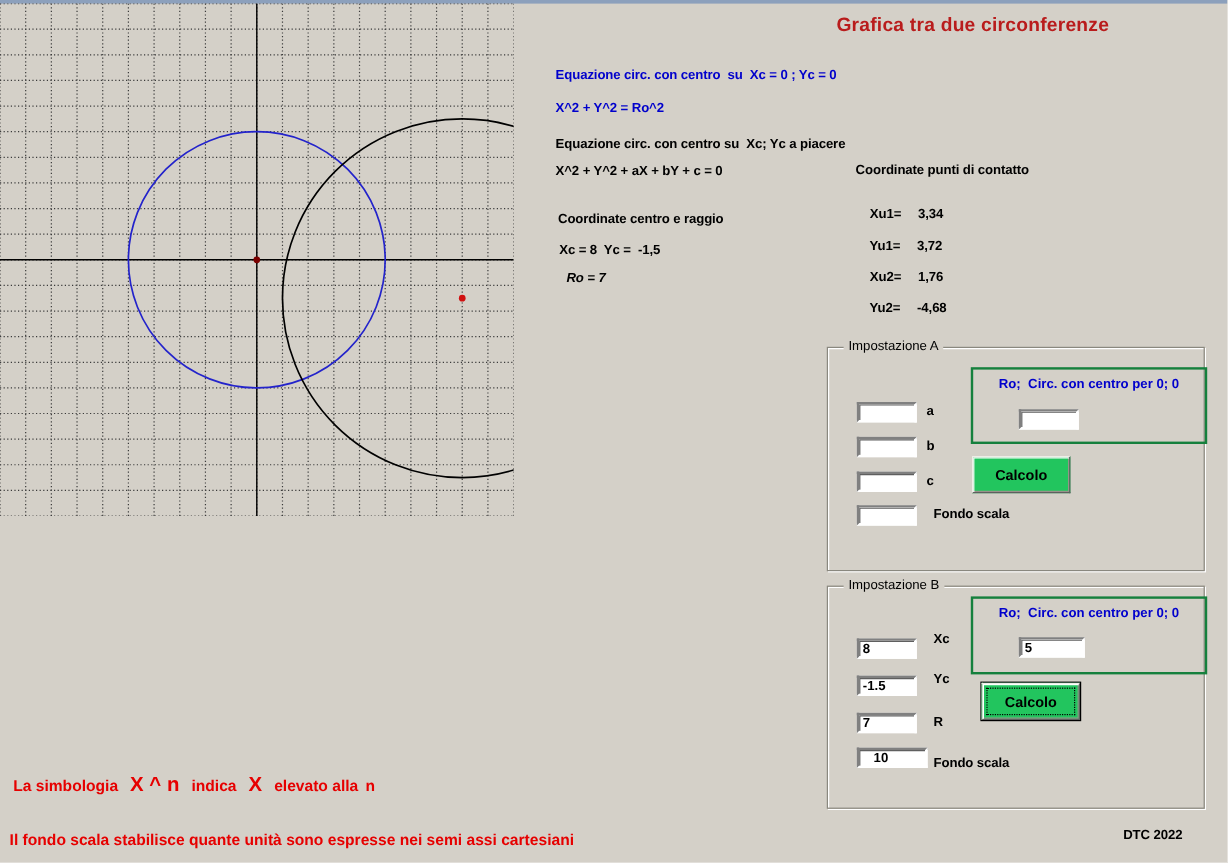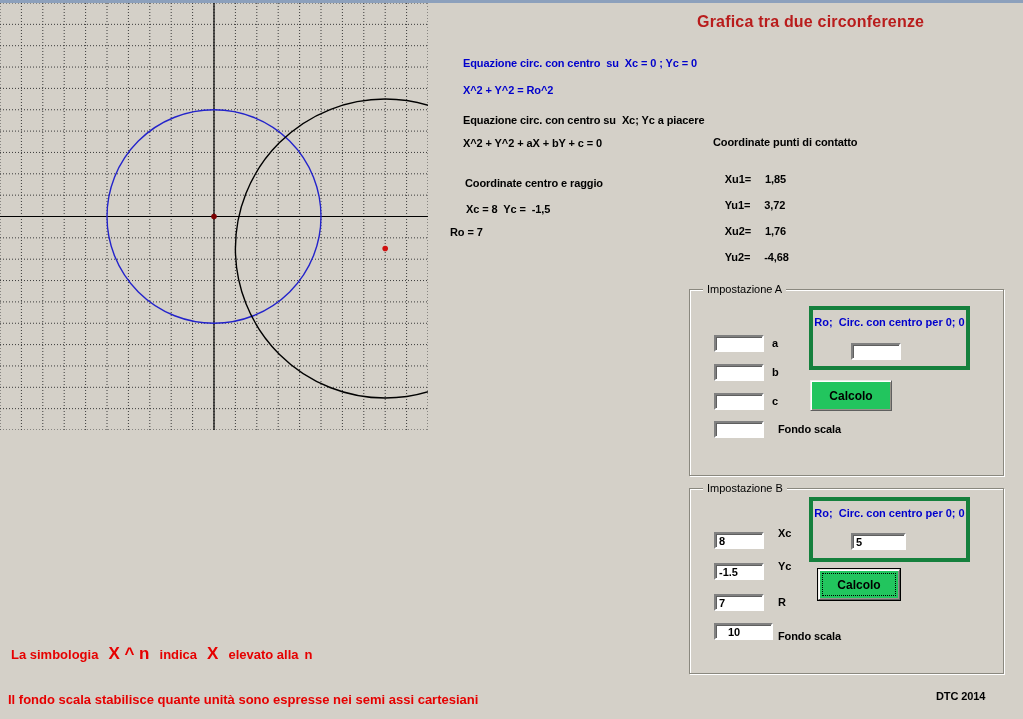--- a/index.html
+++ b/index.html
@@ -9,21 +9,21 @@
   .strip{left:0;top:0;width:1023px;height:3px;background:#8ca0bc;}
   .lbl{font-weight:bold;font-size:11px;color:#000;white-space:pre;letter-spacing:-0.1px;}
   .blue{color:#0000cc;}
   .red{color:#e60000;}
   .title{font-weight:bold;font-size:16px;color:#b91c1c;letter-spacing:0.2px;}
   .frame{border:1px solid #8a887f;box-shadow:inset 1px 1px 0 #ffffff,1px 1px 0 #ffffff;}
   .frame-label{position:absolute;top:-7px;left:13px;background:#d4d0c8;padding:0 4px;font-weight:normal;font-size:11px;white-space:pre;}
   .tbox{position:absolute;width:40px;height:13px;background:#ffffff;border:2px solid;border-color:#808080 #ffffff #ffffff #808080;box-shadow:inset 1px 1px 0 #5f5f5f;font-family:"Liberation Sans",sans-serif;font-weight:bold;font-size:11px;color:#000;padding:0 3px;outline:none;}
   .btn{position:absolute;width:80px;height:29px;background:#22c55e;border:1px solid;border-color:#efede8 #5f5f5f #5f5f5f #efede8;box-shadow:inset 1px 1px 0 #ffffff,inset -1px -1px 0 #97938a;display:flex;align-items:center;justify-content:center;font-weight:bold;font-size:12px;color:#000;cursor:default;}
   .btn.focused{box-shadow:0 0 0 1px #000,inset 1px 1px 0 #ffffff,inset -1px -1px 0 #97938a;outline:1px dotted #000;outline-offset:-5px;}
-  .robox{position:absolute;width:161px;border:4px solid #15803d;box-sizing:border-box;}
+  .robox{position:absolute;width:197px;border:2px solid #15803d;box-sizing:border-box;}
   .robox .rtitle{display:block;text-align:center;margin-top:6px;font-weight:bold;font-size:11px;color:#0000cc;white-space:pre;}
   .contact-row{left:713px;}
   .contact-row .cv{display:inline-block;margin-left:14px;}
   .note1 .big{font-size:17px;margin:0 7px;}
   .note1 .sm{margin:0 3px;}
   .note1{font-weight:bold;font-size:13px;white-space:pre;}
   .note2{font-weight:bold;font-size:13px;white-space:pre;}
 </style>
 </head>
 <body>
@@ -85,35 +85,35 @@
 
   <div class="abs title" style="left:697px;top:13px;">Grafica tra due circonferenze</div>
 
   <div class="abs lbl blue" style="left:463px;top:57px;">Equazione circ. con centro  su  Xc = 0 ; Yc = 0</div>
   <div class="abs lbl blue" style="left:463px;top:84px;">X^2 + Y^2 = Ro^2</div>
   <div class="abs lbl" style="left:463px;top:114px;">Equazione circ. con centro su  Xc; Yc a piacere</div>
   <div class="abs lbl" style="left:463px;top:137px;">X^2 + Y^2 + aX + bY + c = 0</div>
 
   <div class="abs lbl" style="left:713px;top:136px;">Coordinate punti di contatto</div>
   <div class="abs lbl contact-row" style="top:161px;">
-    <span>Xu1=</span><span class="cv">1,85</span>
+    <span>Xu1=</span><span class="cv">3,34</span>
   </div>
   <div class="abs lbl contact-row" style="top:187px;">
     <span>Yu1=</span><span class="cv">3,72</span>
   </div>
   <div class="abs lbl contact-row" style="top:213px;">
     <span>Xu2=</span><span class="cv">1,76</span>
   </div>
   <div class="abs lbl contact-row" style="top:239px;">
     <span>Yu2=</span><span class="cv">-4,68</span>
   </div>
 
   <div class="abs lbl" style="left:465px;top:177px;text-align:right;">Coordinate centro e raggio</div>
   <div class="abs lbl" style="left:466px;top:203px;text-align:center;">Xc = 8  Yc =  -1,5</div>
-  <div class="abs lbl" style="left:450px;top:226px;">Ro = 7</div>
+  <div class="abs lbl" style="left:472px;top:226px;font-style:italic;">Ro = 7</div>
 
   <div class="abs frame" style="left:689px;top:289px;width:313px;height:185px;">
     <div class="frame-label">Impostazione A</div>
 
     <input class="tbox" style="left: 24px; top: 45px;" type="text" value="">
     <div class="abs lbl" style="left:82px;top:47px;">a</div>
 
     <input class="tbox" style="left: 24px; top: 74px;" type="text" value="">
     <div class="abs lbl" style="left:82px;top:76px;">b</div>
 
@@ -150,15 +150,15 @@
       <span class="rtitle">Ro;  Circ. con centro per 0; 0</span>
       <input class="tbox" style="left: 38px; top: 32px; width: 45px;" type="text" value="5">
     </div>
 
     <div class="btn focused" style="left:128px;top:80px;">Calcolo</div>
   </div>
 
   <div class="abs red note2" style="left:8px;top:692px;">Il fondo scala stabilisce quante unità sono espresse nei semi assi cartesiani</div>
   <div class="abs red note1" style="left:8px;top:644px;"><span class="sm">La simbologia</span><span class="big">X ^ n</span><span class="sm">indica</span><span class="big">X</span><span class="sm">elevato alla</span><span class="sm">n</span></div>
 
-  <div class="abs lbl" style="left:936px;top:690px;">DTC 2014</div>
+  <div class="abs lbl" style="left:936px;top:690px;">DTC 2022</div>
 
 </div>
 
 </body></html>

